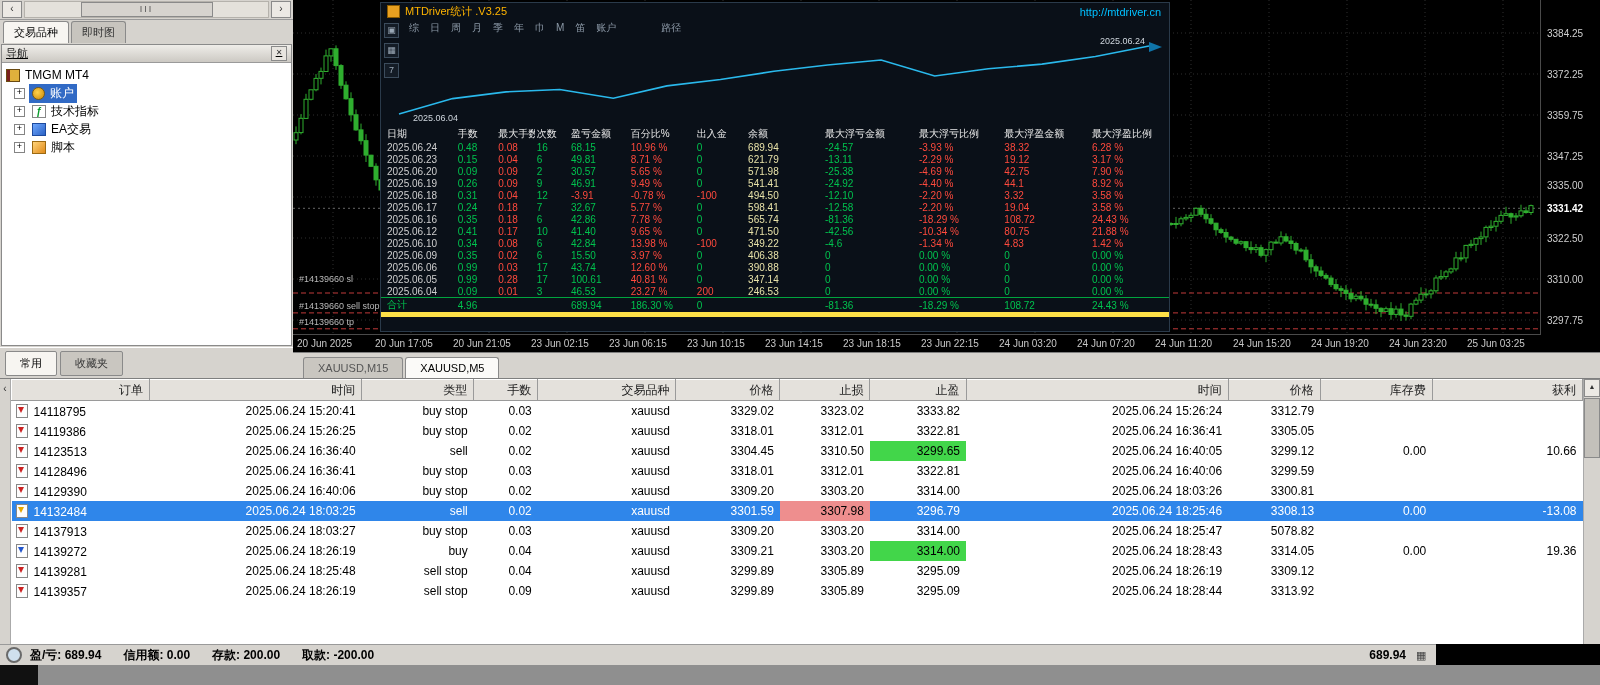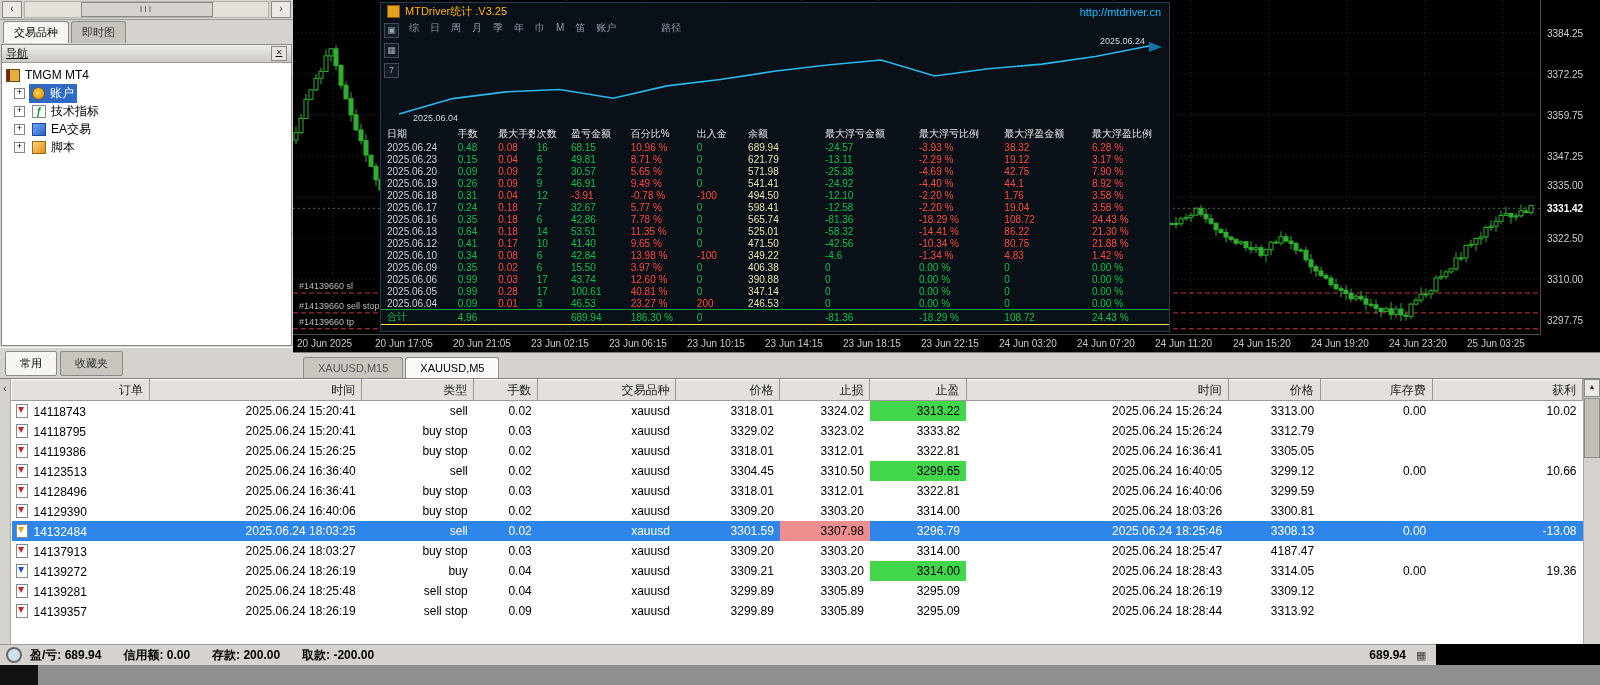--- a/index.html
+++ b/index.html
@@ -57,21 +57,21 @@
   .ov-tool{width:13px;height:13px;border:1px solid #3c4c5c;background:#141c26;color:#9aa8b6;font-size:9px;line-height:12px;text-align:center;}
   .ov-curve{position:relative;height:88px;margin:1px 8px 0 8px;}
   .c-start{position:absolute;left:24px;bottom:1px;font-size:9px;color:#cfd6dd;}
   .c-end{position:absolute;right:16px;top:0;font-size:9px;color:#cfd6dd;}
   .ov-table{width:100%;border-collapse:collapse;table-layout:fixed;font-size:10px;margin-top:3px;}
   .ov-table th{font-weight:normal;color:#e8e8e8;text-align:left;padding:0 2px;height:13px;white-space:nowrap;overflow:hidden;}
   .ov-table td{padding:0 2px;height:12px;white-space:nowrap;overflow:hidden;}
   .ov-table tr:first-child th:first-child{padding-left:6px;}
   .ov-table td:first-child{padding-left:6px;}
   .cd{color:#cfcfcf;} .cg{color:#00c24e;} .cr{color:#ff4a3d;} .cy{color:#e8e2a8;} .ct{color:#00c24e;}
-  .total-row td{border-top:1px solid #00a43e;border-bottom:1px solid #fde047;}
+  .total-row td{border-top:1px solid #00a43e;border-bottom:5px solid #fde047;}
 
   
   .tabs-strip{position:absolute;left:293px;top:352px;width:1307px;height:26px;background:#d6d3ce;border-top:1px solid #7f7f7f;display:flex;align-items:flex-end;padding-left:10px;box-sizing:border-box;}
   .c-tab{padding:4px 14px;font-size:11px;color:#555;background:#c9c6c0;border:1px solid #8a8a8a;border-bottom:none;border-radius:3px 3px 0 0;margin-right:2px;}
   .c-tab.active{background:#fbfaf8;color:#000;}
 
   
   .orders{position:absolute;left:0;top:378px;width:1600px;height:266px;background:#fff;border-top:1px solid #7f7f7f;box-sizing:border-box;}
   .collapse{position:absolute;left:0;top:0;width:11px;height:100%;background:#d6d3ce;border-right:1px solid #aaa;font-size:10px;color:#333;text-align:center;padding-top:4px;box-sizing:border-box;}
   .o-table{position:absolute;left:11px;top:0;width:1572px;border-collapse:collapse;table-layout:fixed;font-size:12px;}
@@ -712,21 +712,21 @@
         <span class="t-label" style="left: 550px;">23 Jun 18:15</span>
         <span class="t-label" style="left: 628px;">23 Jun 22:15</span>
         <span class="t-label" style="left: 706px;">24 Jun 03:20</span>
         <span class="t-label" style="left: 784px;">24 Jun 07:20</span>
         <span class="t-label" style="left: 862px;">24 Jun 11:20</span>
         <span class="t-label" style="left: 940px;">24 Jun 15:20</span>
         <span class="t-label" style="left: 1018px;">24 Jun 19:20</span>
         <span class="t-label" style="left: 1096px;">24 Jun 23:20</span>
         <span class="t-label" style="left: 1174px;">25 Jun 03:25</span>
       </div>
-  <span class="ol-label" style="top: 281px; text-align: right;">#14139660 sl</span>
+  <span class="ol-label" style="top: 274px; text-align: right;">#14139660 sl</span>
       <span class="ol-label" style="top: 301px;">#14139660 sell stop 0</span>
       <span class="ol-label" style="top: 317px;">#14139660 tp</span>
     </div>
 
   <div class="overlay">
     <div class="ov-title">
       <span class="ov-title-icon"></span>
       <span class="ov-title-text">MTDriver统计 .V3.25</span>
       <span class="ov-url">http://mtdriver.cn</span>
     </div>
@@ -848,21 +848,21 @@
             <td class="cd">2025.06.18</td>
             <td class="cg">0.31</td>
             <td class="cr">0.04</td>
             <td class="cg">12</td>
             <td class="cr">-3.91</td>
             <td class="cr">-0.78 %</td>
             <td class="cr">-100</td>
             <td class="cy">494.50</td>
             <td class="cg">-12.10</td>
             <td class="cr">-2.20 %</td>
-            <td class="cr">1.76</td>
+            <td class="cr">3.32</td>
             <td class="cr">3.58 %</td>
           </tr>
           <tr>
             <td class="cd">2025.06.17</td>
             <td class="cg">0.24</td>
             <td class="cr">0.18</td>
             <td class="cg">7</td>
             <td class="cg">32.67</td>
             <td class="cr">5.77 %</td>
             <td class="cg">0</td>
@@ -878,34 +878,20 @@
             <td class="cr">0.18</td>
             <td class="cg">6</td>
             <td class="cg">42.86</td>
             <td class="cr">7.78 %</td>
             <td class="cg">0</td>
             <td class="cy">565.74</td>
             <td class="cg">-81.36</td>
             <td class="cr">-18.29 %</td>
             <td class="cr">108.72</td>
             <td class="cr">24.43 %</td>
-          </tr>
-          <tr>
-            <td class="cd">2025.06.13</td>
-            <td class="cg">0.64</td>
-            <td class="cr">0.18</td>
-            <td class="cg">14</td>
-            <td class="cg">53.51</td>
-            <td class="cr">11.35 %</td>
-            <td class="cg">0</td>
-            <td class="cy">525.01</td>
-            <td class="cg">-58.32</td>
-            <td class="cr">-14.41 %</td>
-            <td class="cr">86.22</td>
-            <td class="cr">21.30 %</td>
           </tr>
           <tr>
             <td class="cd">2025.06.12</td>
             <td class="cg">0.41</td>
             <td class="cr">0.17</td>
             <td class="cg">10</td>
             <td class="cg">41.40</td>
             <td class="cr">9.65 %</td>
             <td class="cg">0</td>
             <td class="cy">471.50</td>
@@ -1035,34 +1021,20 @@
             <th>止损</th>
             <th>止盈</th>
             <th>时间</th>
             <th>价格</th>
             <th>库存费</th>
             <th>获利</th>
           </tr>
         </thead>
         <tbody>
           <tr class="">
-            <td class="first"><span class="doc-icon red"></span>14118743</td>
-            <td>2025.06.24 15:20:41</td>
-            <td>sell</td>
-            <td>0.02</td>
-            <td>xauusd</td>
-            <td>3318.01</td>
-            <td class="">3324.02</td>
-            <td class="hl-g">3313.22</td>
-            <td>2025.06.24 15:26:24</td>
-            <td>3313.00</td>
-            <td>0.00</td>
-            <td>10.02</td>
-          </tr>
-          <tr class="">
             <td class="first"><span class="doc-icon red"></span>14118795</td>
             <td>2025.06.24 15:20:41</td>
             <td>buy stop</td>
             <td>0.03</td>
             <td>xauusd</td>
             <td>3329.02</td>
             <td class="">3323.02</td>
             <td class="">3333.82</td>
             <td>2025.06.24 15:26:24</td>
             <td>3312.79</td>
@@ -1142,21 +1114,21 @@
           <tr class="">
             <td class="first"><span class="doc-icon red"></span>14137913</td>
             <td>2025.06.24 18:03:27</td>
             <td>buy stop</td>
             <td>0.03</td>
             <td>xauusd</td>
             <td>3309.20</td>
             <td class="">3303.20</td>
             <td class="">3314.00</td>
             <td>2025.06.24 18:25:47</td>
-            <td>4187.47</td>
+            <td>5078.82</td>
             <td></td>
             <td></td>
           </tr>
           <tr class="">
             <td class="first"><span class="doc-icon blue"></span>14139272</td>
             <td>2025.06.24 18:26:19</td>
             <td>buy</td>
             <td>0.04</td>
             <td>xauusd</td>
             <td>3309.21</td>

